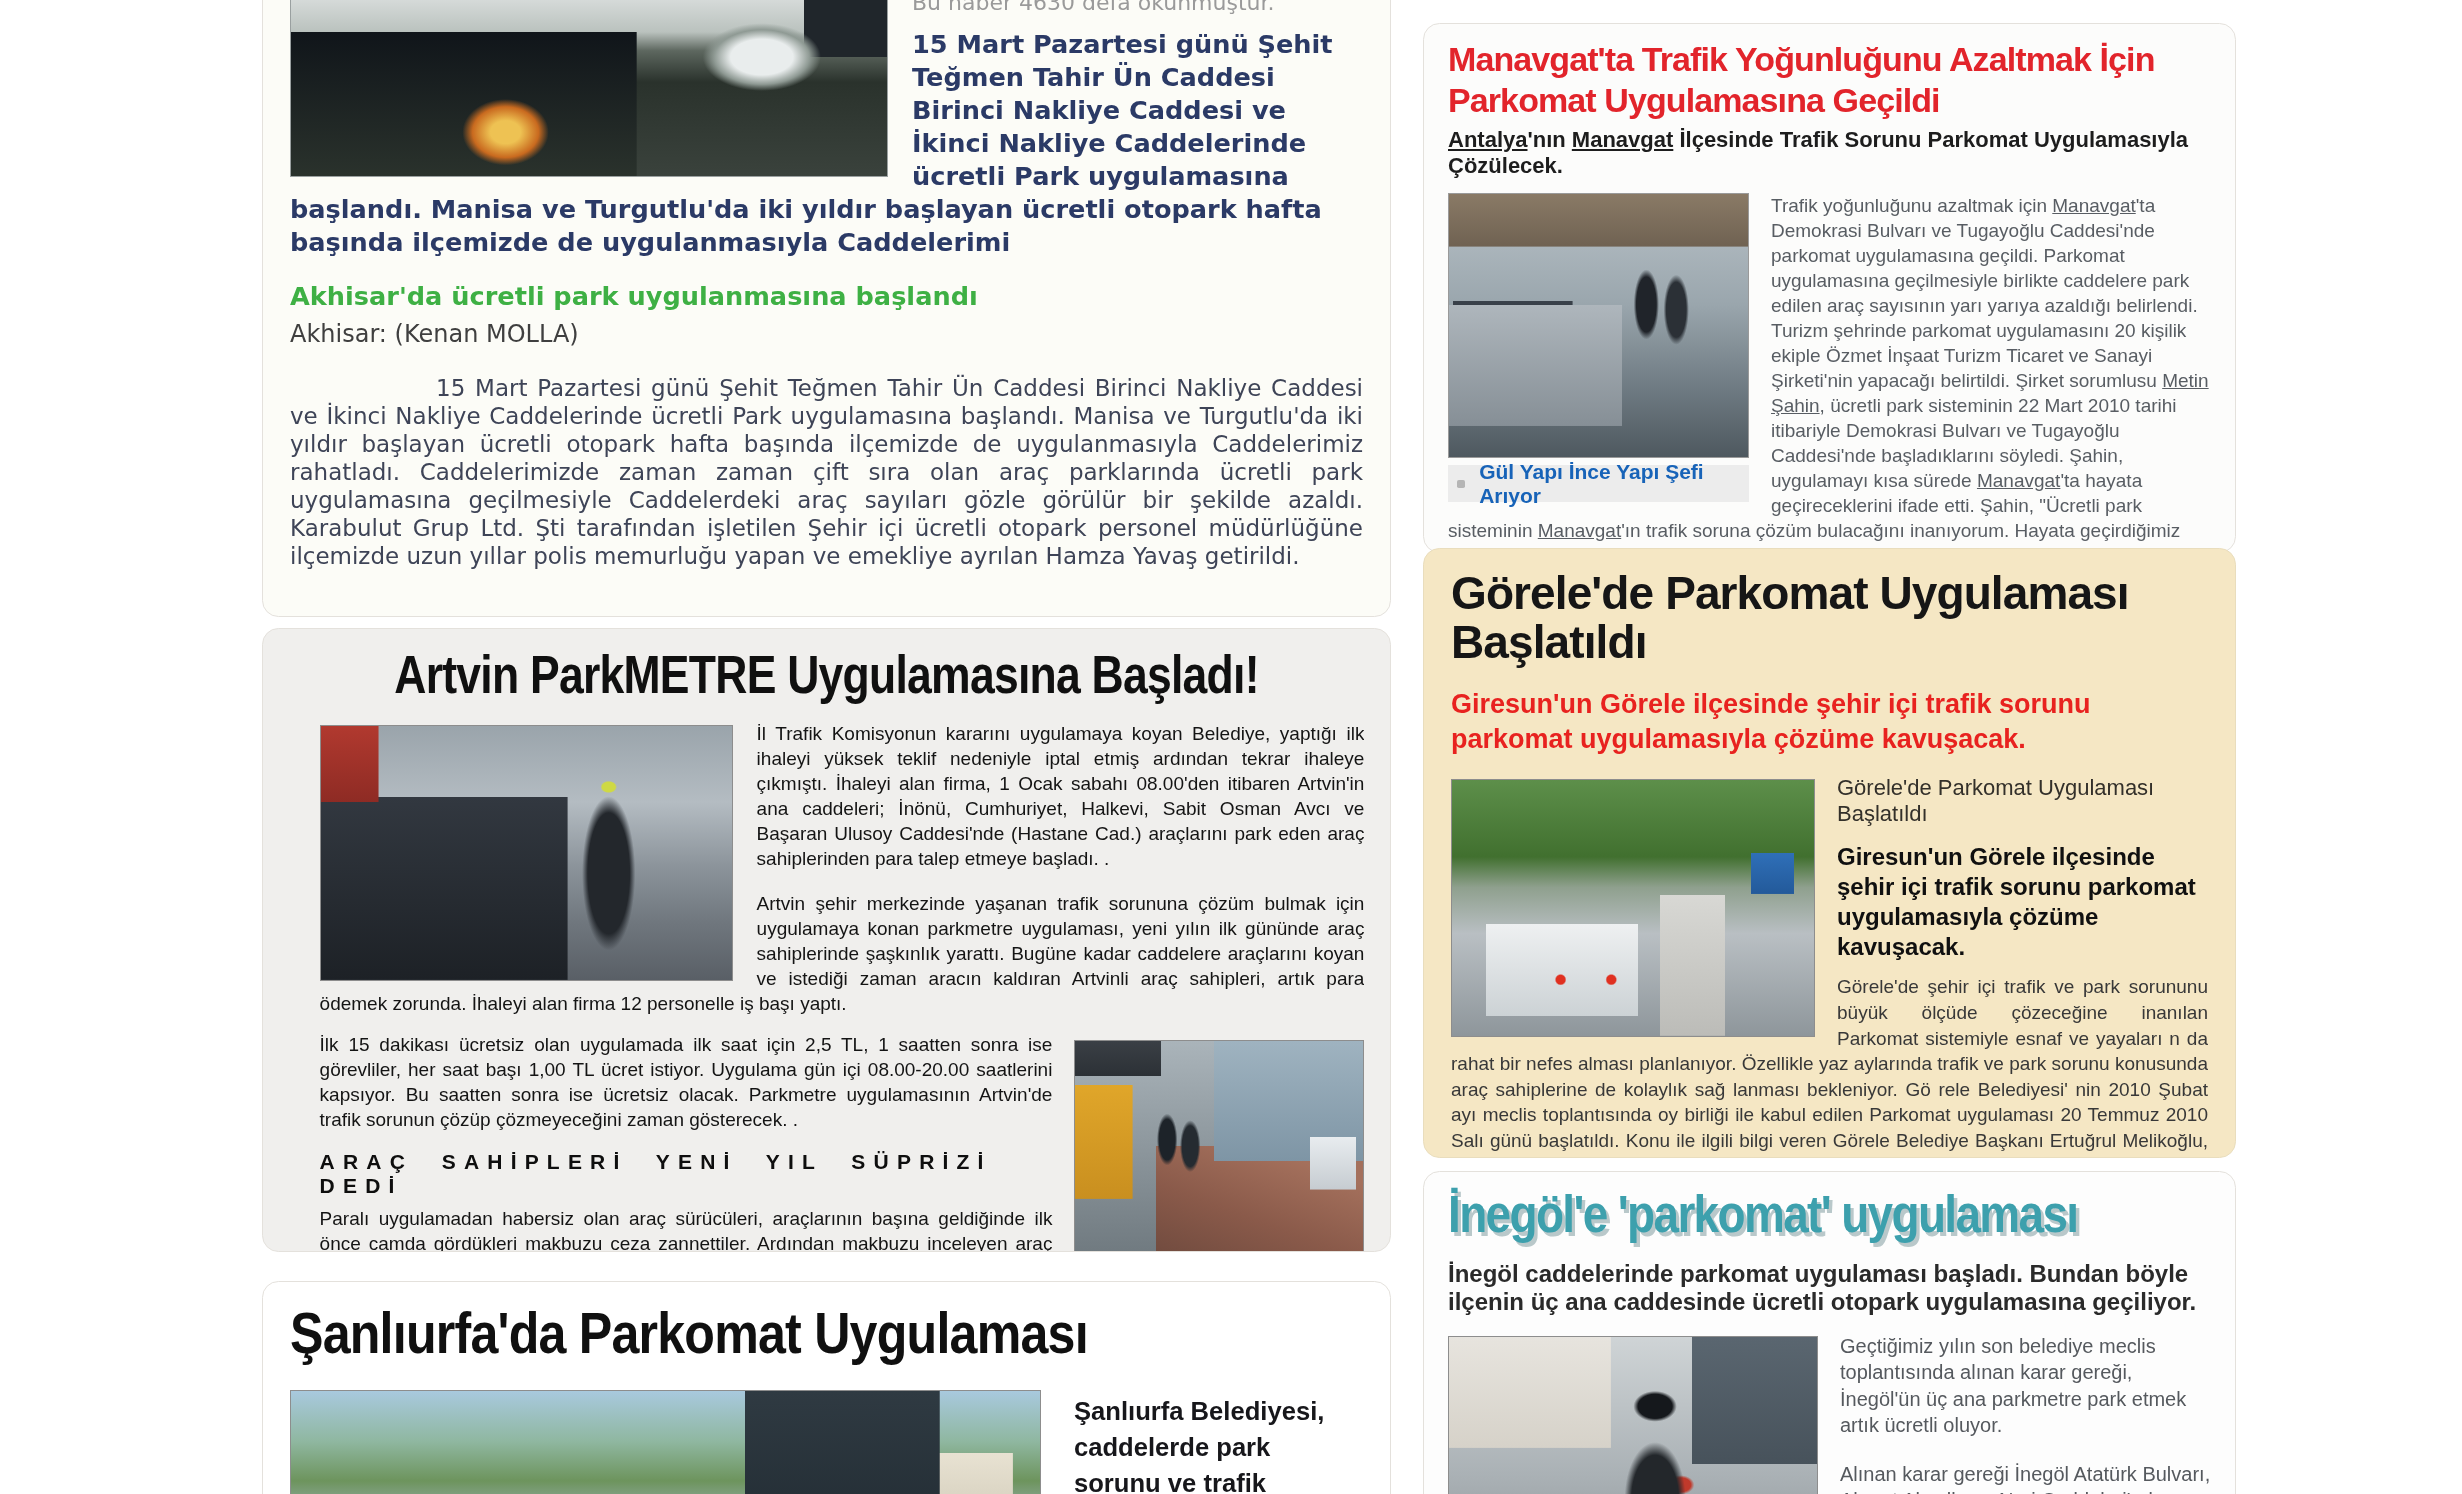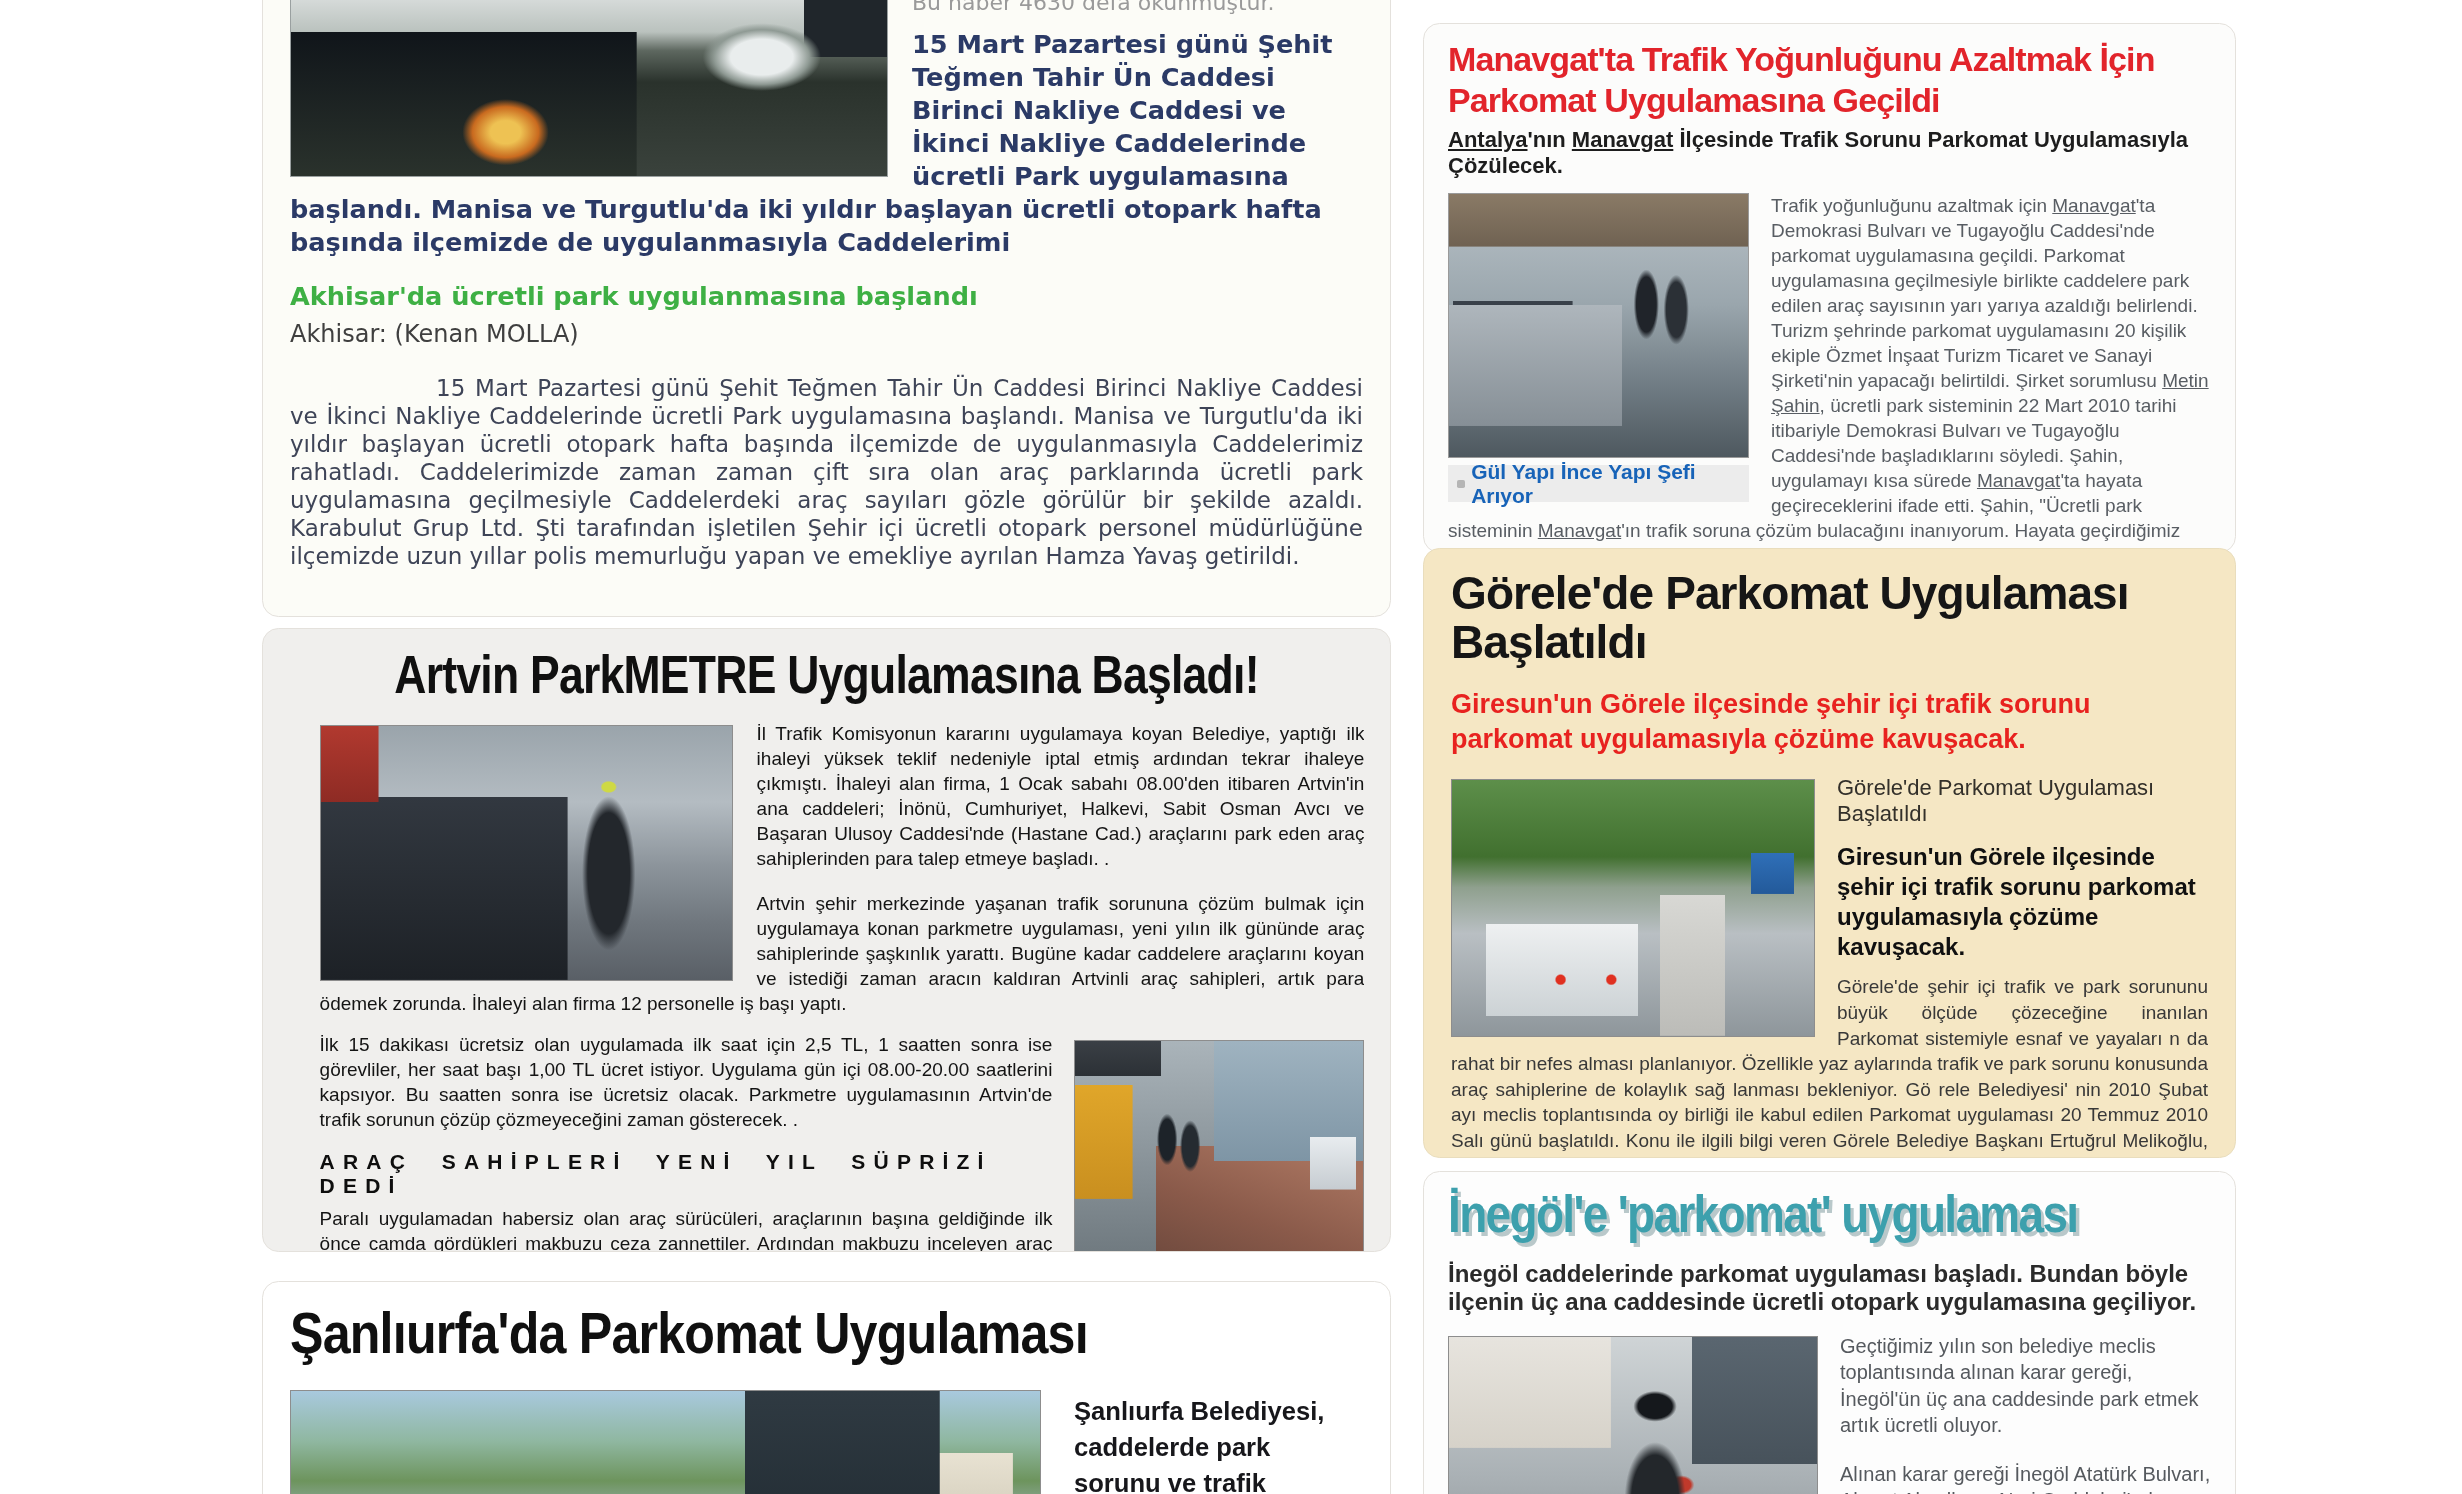--- a/index.html
+++ b/index.html
@@ -78,21 +78,21 @@
   .mg-left { float:left; width:301px; margin:0 22px 5.5px 0; }
   .mg-photo { width:301px; height:265px; border:0.9px solid #9a9a9a;
               background:
                radial-gradient(18px 50px at 66% 42%, #20242a 0 55%, rgba(0,0,0,0) 70%),
                radial-gradient(18px 50px at 76% 44%, #2b3036 0 55%, rgba(0,0,0,0) 70%),
                linear-gradient(#8a7a66,#6f6252) 50% 0/100% 20% no-repeat,
                linear-gradient(#aeb6bc,#868f96) 0 78%/58% 46% no-repeat,
                linear-gradient(#39414a,#2a3138) 2% 52%/40% 22% no-repeat,
                linear-gradient(180deg,#b9c2c8 0%,#9aa6ad 42%,#717d85 72%,#4e585f 100%); }
   .mg-caption { margin-top:7.3px; height:37px; background:#ececec; display:flex; align-items:center;
-                padding:0 9px; gap:6px; }
+                padding:0 9px; gap:14px; }
   .mg-bullet { width:8.2px; height:8.2px; background:#b5b5b5; border-radius:1.8px; flex:0 0 auto; }
   .mg-link { font-weight:bold; font-size:21px; color:#1763b8; }
   .mg-p { font-size:19px; line-height:25px; color:#585d63; }
   .mg-p + .mg-p { margin-top:24px; }
   .u { text-decoration:underline; }
 
   
   #card-gorele { top:548px; height:610px; background:#f5e7c4; border-color:#e9ddbd; padding:20px 27px; }
   .go-title { font-weight:bold; font-size:46px; line-height:49px; letter-spacing:-0.9px; color:#161616; }
   .go-red { margin-top:20px; font-weight:bold; font-size:27px; line-height:35px; color:#e8221f; }
@@ -186,17 +186,17 @@
     <div class="go-bold">Giresun'un Görele ilçesinde şehir içi trafik sorunu parkomat uygulamasıyla çözüme kavuşacak.</div>
     <div class="go-body">Görele'de şehir içi trafik ve park sorununu büyük ölçüde çözeceğine inanılan Parkomat sistemiyle esnaf ve yayaları n da rahat bir nefes alması planlanıyor. Özellikle yaz aylarında trafik ve park sorunu konusunda araç sahiplerine de kolaylık sağ lanması bekleniyor. Gö rele Belediyesi' nin 2010 Şubat ayı meclis toplantısında oy birliği ile kabul edilen Parkomat uygulaması 20 Temmuz 2010 Salı günü başlatıldı. Konu ile ilgili bilgi veren Görele Belediye Başkanı Ertuğrul Melikoğlu, bu uygulamanın şehir içi trafiğine önemli ölçüde katkı sağ layacağ ı nı sö yledi. Başkan Melikoğlu, "Şehir içi trafiğinin düzenlenmesi için uygulanacak yöntemlerden birisi Parkomat sistemidir. Bu uygulamaya önce Salih Sinirlioğlu Caddesinden</div>
   </div>
 </section>
 
 <section class="card rcol" id="card-inegol">
   <span class="in-title">İnegöl'e 'parkomat' uygulaması</span>
   <div class="in-sub">İnegöl caddelerinde parkomat uygulaması başladı. Bundan böyle ilçenin üç ana caddesinde ücretli otopark uygulamasına geçiliyor.</div>
   <div class="in-content">
     <div class="in-photo"></div>
-    <p class="in-p">Geçtiğimiz yılın son belediye meclis toplantısında alınan karar gereği, İnegöl'ün üç ana caddesinde park etmek artık ücretli oluyor.</p>
+    <p class="in-p">Geçtiğimiz yılın son belediye meclis toplantısında alınan karar gereği, İnegöl'ün üç ana parkmetre park etmek artık ücretli oluyor.</p>
     <p class="in-p">Alınan karar gereği İnegöl Atatürk Bulvarı, Ahmet Akyollu ve Nuri Caddeleri'nde parkomat olarak bilinen ücretli otopark sistemi uygulaması başladı. Parkomat sisteminin uygulanmaya başladığı ilk gün, caddelerde daha düzenli parklanma yapıldığı, hatta caddenin bazı kısımlarında park yerlerinin boş kaldığı görüldü.</p>
   </div>
 </section>
 
 
 </body></html>

